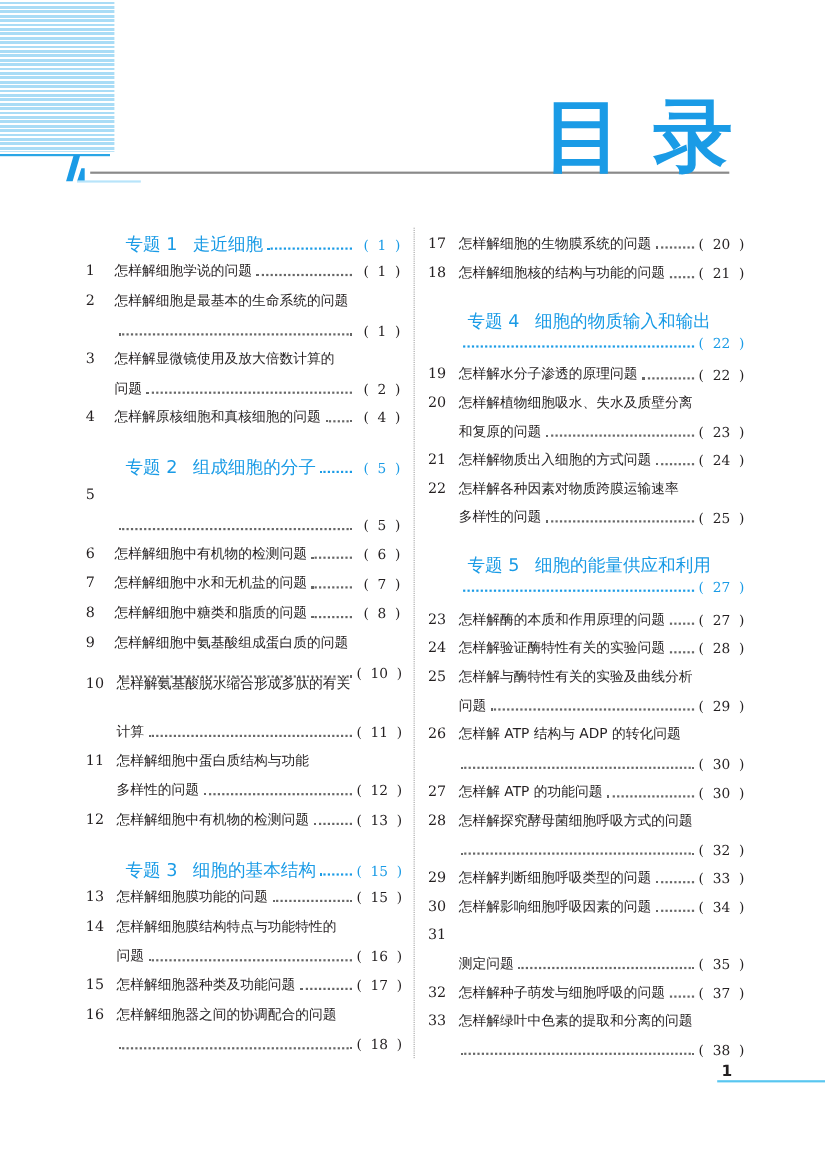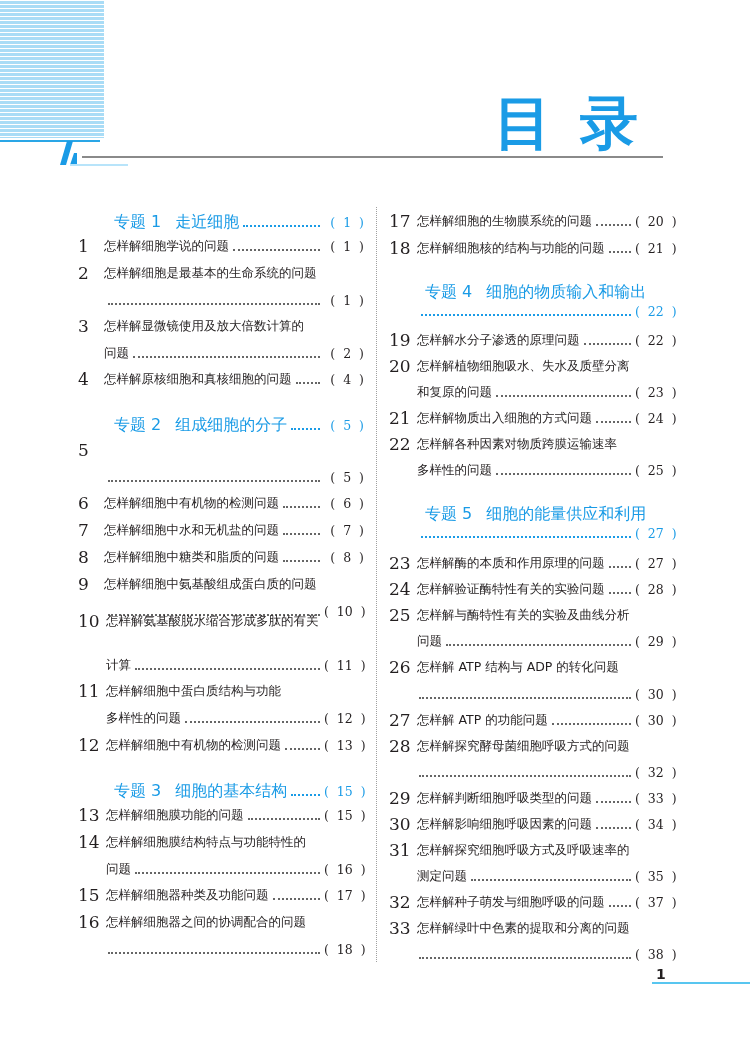--- a/index.html
+++ b/index.html
@@ -17,38 +17,38 @@
     .slash {
       position: absolute; left: 60px; top: 141px; width: 18px; height: 24px;
     }
     .title-rule {
       position: absolute; left: 82px; top: 156px; width: 581px; height: 2px; background: #8a8a8a;
     }
     .under-rule {
       position: absolute; left: 70px; top: 164px; width: 58px; height: 2px; background: #b8e4fa;
     }
     .title {
-      position: absolute; left: 494px; top: 88px; font-size: 58px; font-weight: bold;
+      position: absolute; left: 494px; top: 88px; font-size: 72px; font-weight: bold;
       color: #1a9be6; letter-spacing: 28px; line-height: 70px;
       font-family: "DejaVu Sans", sans-serif;
     }
     .divider {
       position: absolute; left: 376px; top: 207px; width: 0; height: 755px;
       border-left: 1.5px dotted #a0a0a0;
     }
     .col {
       position: absolute; top: 208px;
     }
     .col-left { left: 78px; width: 286px; }
     .col-right { left: 389px; width: 286px; }
     .row {
       position: absolute; left: 0; width: 100%; height: 20px; display: flex; align-items: center;
       font-size: 12.5px; white-space: nowrap;
     }
-    .num { width: 26px; font-family: "DejaVu Serif", serif; font-size: 17px; }
+    .num { width: 26px; font-family: "DejaVu Serif", serif; font-size: 13px; }
     .num2 { width: 28px; }
     .text { flex: 0 0 auto; }
     .dots {
       flex: 1 1 auto; height: 1px; margin: 0 4px; margin-top: 6px;
       border-bottom: 2px dotted #333; opacity: .75;
     }
     .pg {
       flex: 0 0 auto; width: 40px; text-align: right; font-family: "DejaVu Serif", serif; font-size: 12.5px;
       word-spacing: 4px;
     }
@@ -331,21 +331,20 @@
     <span class="pg">( 33 )</span>
   </div>
   <div class="row" style="top:606px">
     <span class="num num2">30</span>
     <span class="text">怎样解影响细胞呼吸因素的问题</span>
     <span class="dots"></span>
     <span class="pg">( 34 )</span>
   </div>
   <div class="row" style="top:632px">
     <span class="num num2">31</span>
-    <span class="text">怎样解探究细胞呼吸方式及呼吸速率的</span>
   </div>
   <div class="row indent2" style="top:658px">
     <span class="text">测定问题</span>
     <span class="dots"></span>
     <span class="pg">( 35 )</span>
   </div>
   <div class="row" style="top:684px">
     <span class="num num2">32</span>
     <span class="text">怎样解种子萌发与细胞呼吸的问题</span>
     <span class="dots"></span>

